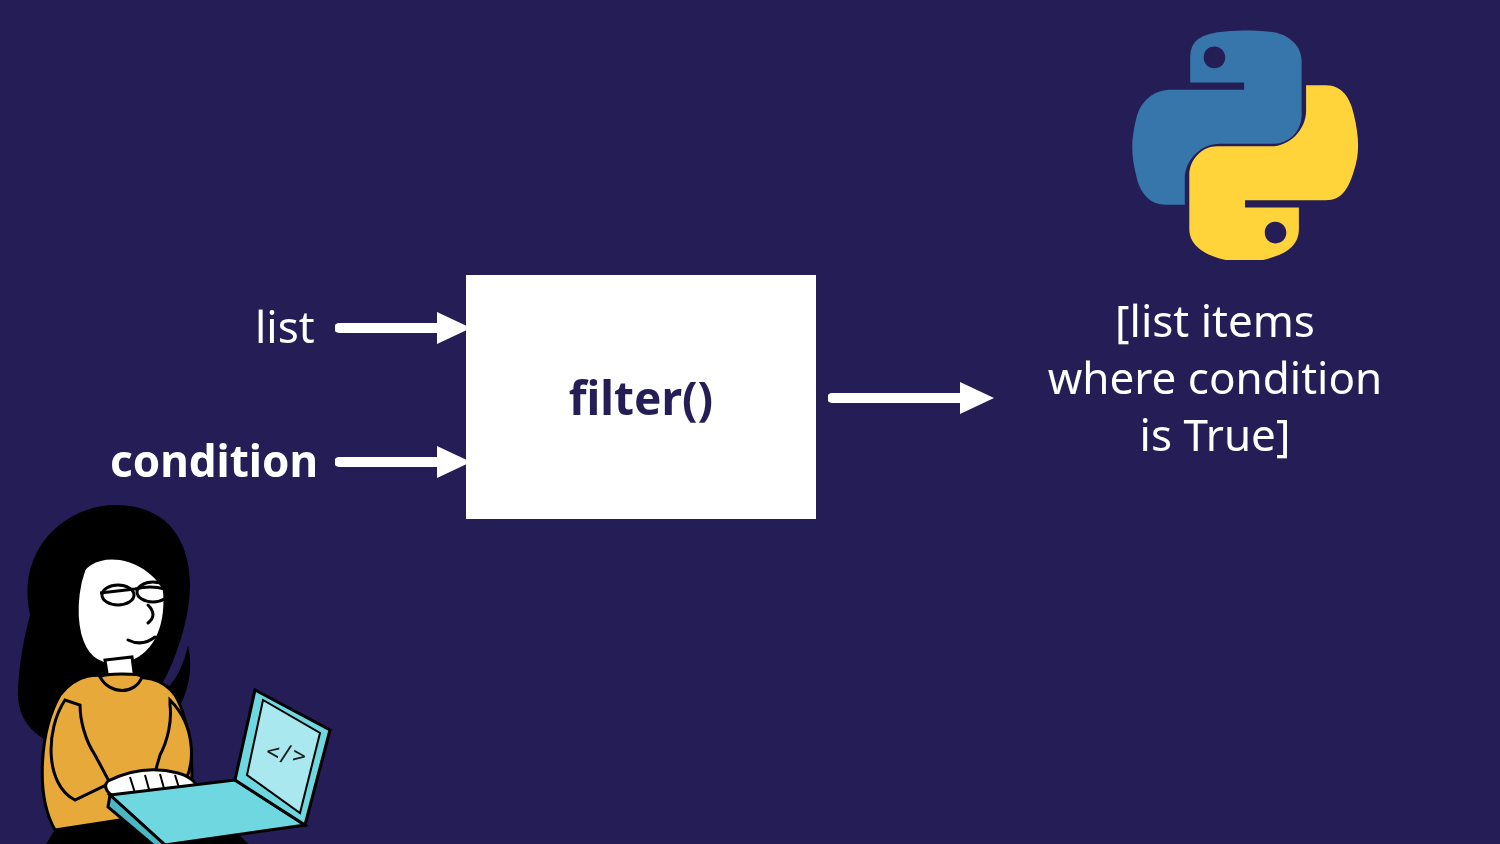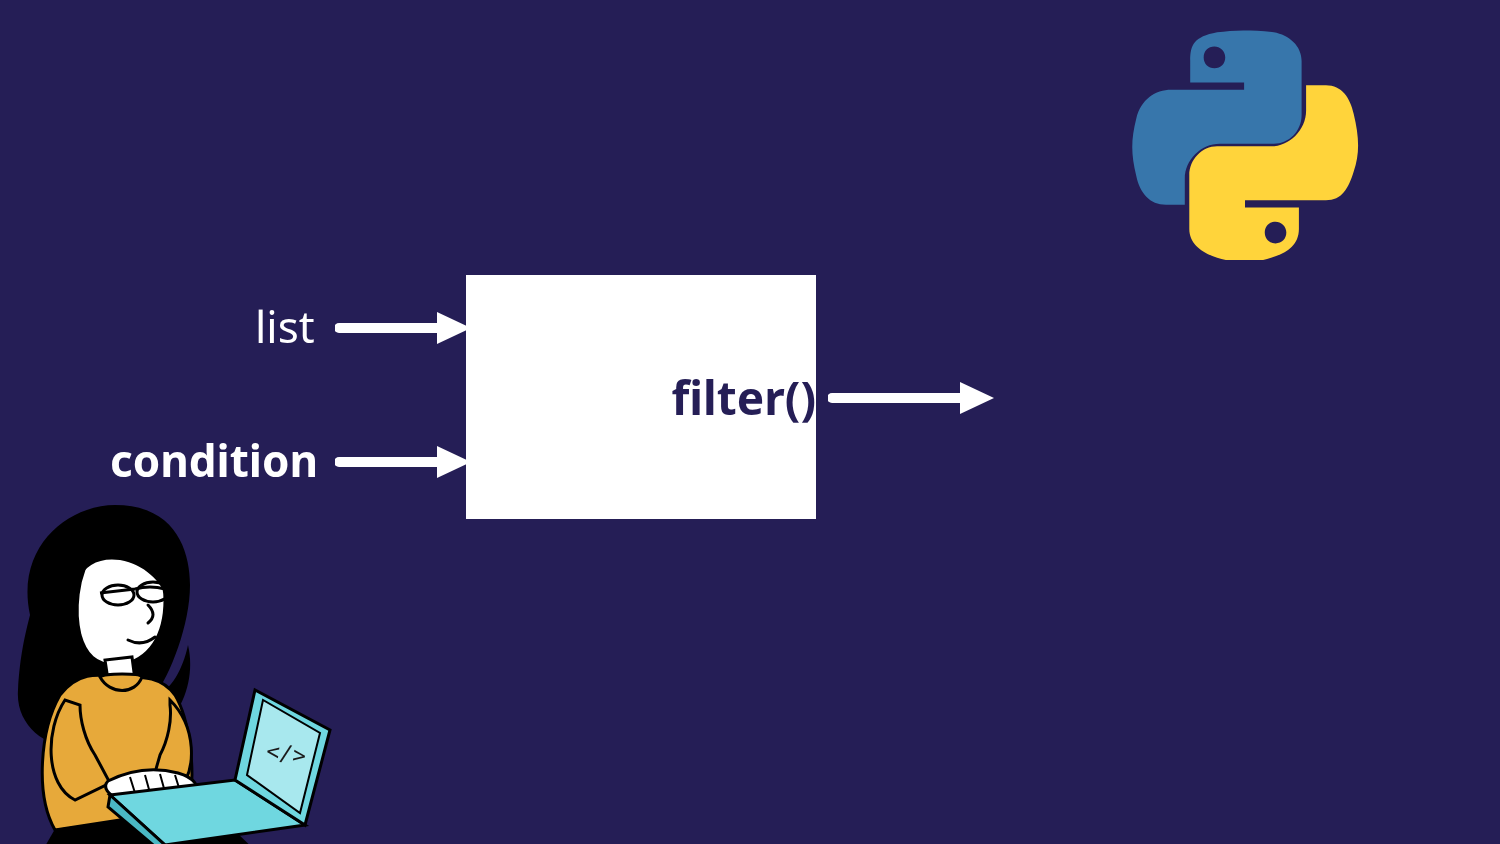--- a/index.html
+++ b/index.html
@@ -1,20 +1,20 @@
 <!DOCTYPE html>
 <html><head>
 <meta charset="utf-8">
 <style>
   html,body{margin:0;padding:0;width:1500px;height:844px;overflow:hidden;
     background:#251e56;font-family:system-ui,-apple-system,Segoe UI,Roboto,sans-serif;}
   .stage{position:relative;width:1500px;height:644px;}
   .txt{position:absolute;color:#fff;font-size:44px;line-height:1.3;}
   .filter-box{position:absolute;background:#fff;color:#251e56;
-    display:flex;align-items:center;justify-content:flex-end;
+    display:flex;align-items:center;justify-content:center;
     font-weight:700;font-size:46px;}
   .arrow-svg{position:absolute;}
   .output{text-align:center;}
   .py-logo{position:absolute;}
   .coder{position:absolute;}
 </style>
 </head>
 <body>
 
 <div class="stage">
@@ -33,20 +33,25 @@
 
   <div class="filter-box" style="left:466px;top:275px;width:350px;height:244px;">
     <span>filter()</span>
   </div>
 
   <svg class="arrow-svg" style="left:828px;top:378px;" width="170" height="40">
     <line x1="4" y1="20" x2="138" y2="20" stroke="#fff" stroke-width="10" stroke-linecap="round"></line>
     <polygon points="132,4 166,20 132,36" fill="#fff"></polygon>
   </svg>
 
+  <div class="txt output" style="left:1000px;top:292px;width:430px;">
+    <div>[list items</div>
+    <div>where condition</div>
+    <div>is True]</div>
+  </div>
 
   <svg class="py-logo" style="left:1130px;top:30px;" width="230" height="230" viewBox="0 0 256 255">
     <path fill="#3776ab" d="M126 0c-10 0-20 1-29 2-26 5-30 14-30 32v24h60v8H46c-18 0-34 11-39 32-6 24-6 39 0 64 4 19 15 32 33 32h21v-29c0-21 18-39 39-39h60c17 0 31-14 31-32V34c0-17-14-29-31-32C148 0 137-0 126 0zM94 18c6 0 12 5 12 12s-5 12-12 12-12-5-12-12 5-12 12-12z"></path>
     <path fill="#ffd43b" d="M196 61v28c0 22-19 40-39 40H97c-17 0-31 15-31 32v60c0 17 15 27 31 32 20 6 39 7 60 0 14-4 31-12 31-32v-24h-60v-8h90c18 0 25-13 31-32 7-20 6-39 0-64-4-18-13-32-31-32h-22zm-34 152c6 0 12 5 12 12s-5 12-12 12-12-5-12-12 5-12 12-12z"></path>
   </svg>
 
   <svg class="coder" style="left:0px;top:495px;" width="360" height="360" viewBox="0 0 360 360">
 
     <path fill="#000" d="M30 120 C15 50 70 10 115 10 C175 10 190 55 190 90 C190 130 170 180 155 200 C175 195 185 165 188 150 C195 180 185 215 160 235 C140 250 115 255 90 250 C55 260 15 235 18 195 C20 160 25 140 30 120 Z"></path>
 

